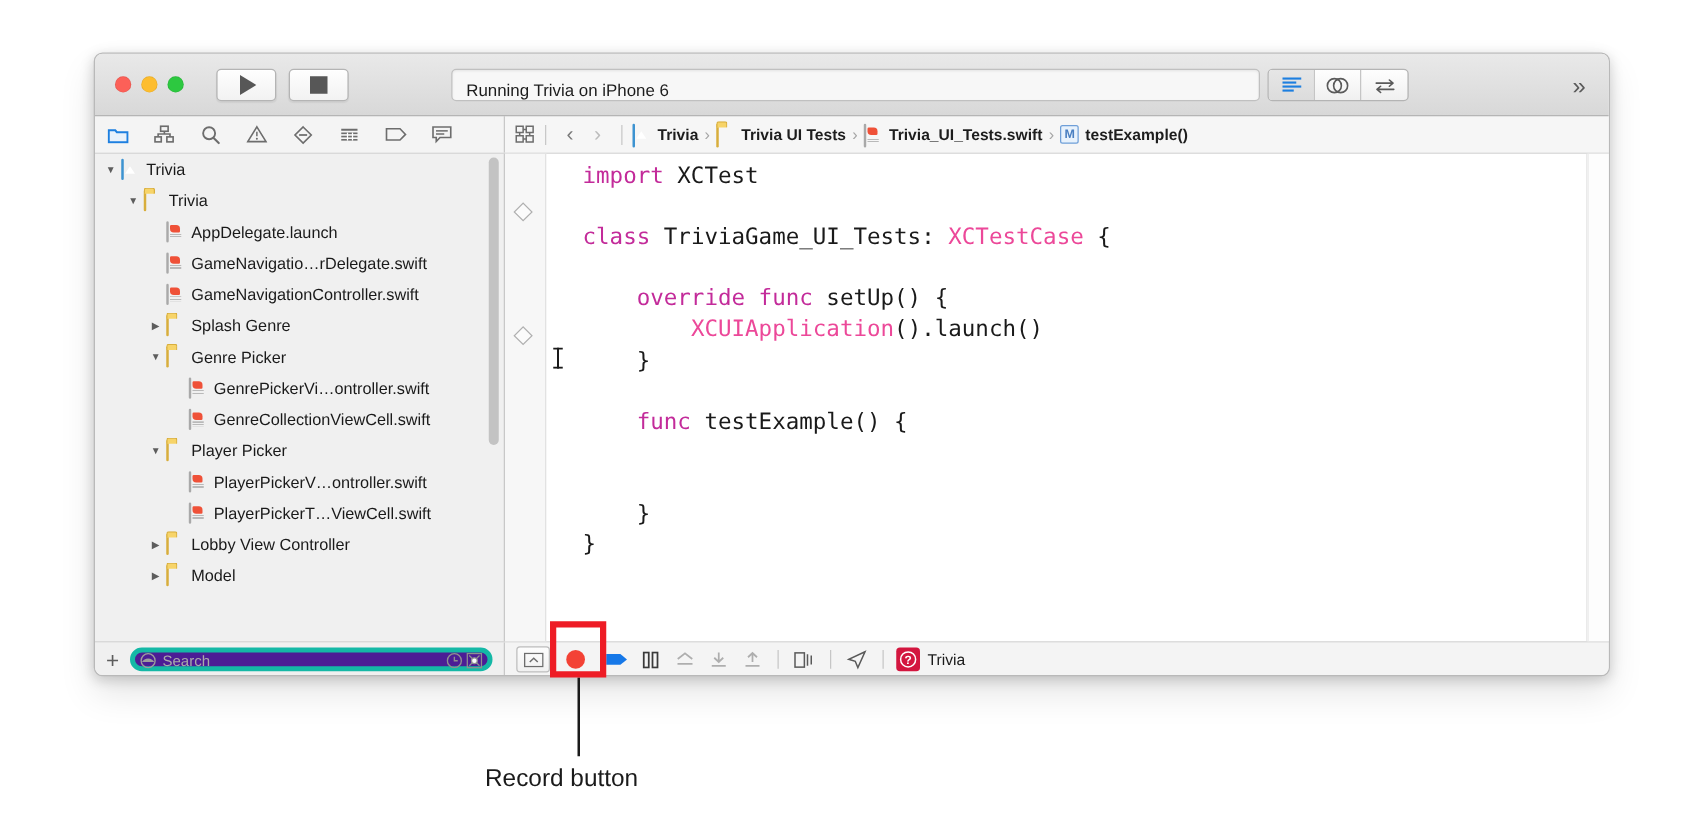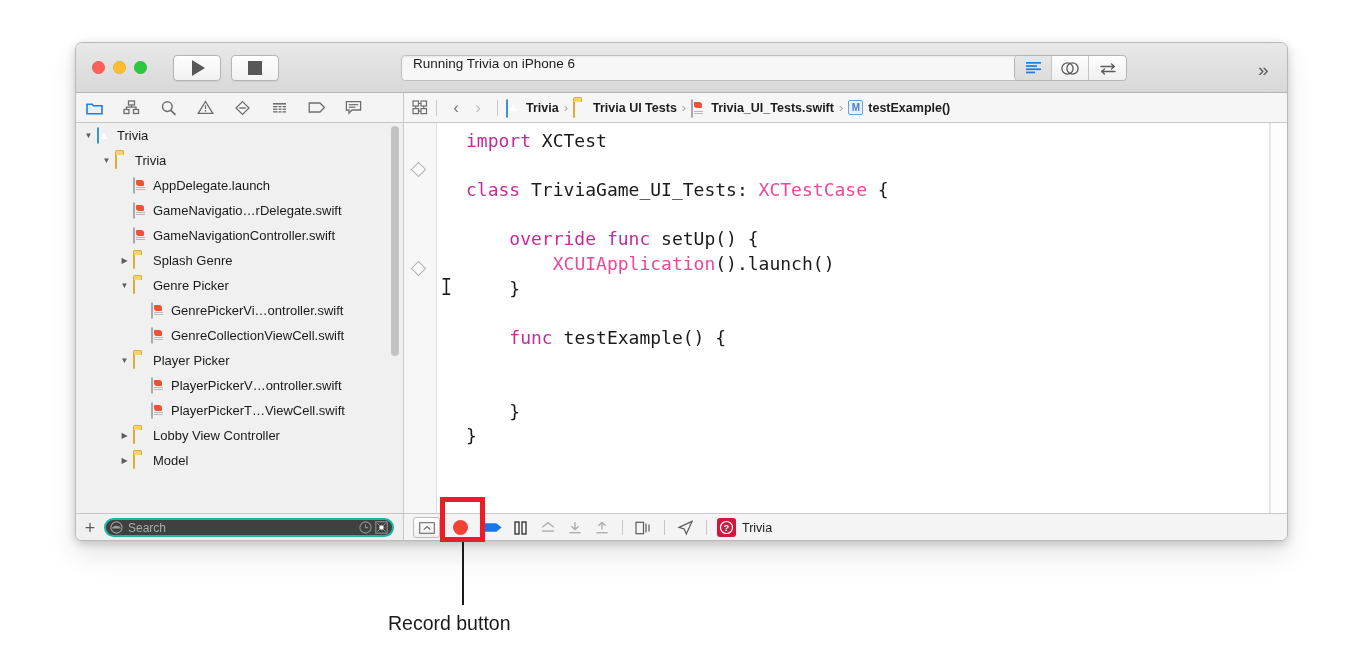--- a/index.html
+++ b/index.html
@@ -49,21 +49,21 @@
     margin-left: 3px;
   }
   .stop-sq { width: 14px; height: 14px; background: #575757; }
 
   #scheme-field {
     position: absolute; left: 285px; top: 12px;
     width: 647px; height: 26px;
     background: #f7f7f7;
     border: 1px solid #c0c0c0; border-radius: 4px;
     box-shadow: inset 0 1px 2px rgba(0,0,0,0.07);
-    display: flex; align-items: flex-start; margin-left: 40px;
+    display: flex; align-items: flex-end;
   }
   #scheme-text { font-size: 13.5px; color: #1c1c1c; margin-left: 11px; }
 
   #right-group {
     position: absolute; left: 938px; top: 12px;
     display: flex; height: 26px;
     border: 1px solid #b4b4b4; border-radius: 4px; overflow: hidden;
     background: linear-gradient(to bottom,#fefefe,#f0f0f0);
   }
   .seg {
@@ -211,22 +211,22 @@
   
   #bottom { display: flex; height: 28px; border-top: 1px solid #c8c8c8; }
   #filter-bar {
     width: 328px; min-width: 328px; background: #f0f0f0;
     border-right: 1px solid #c8c8c8;
     display: flex; align-items: center;
   }
   #plus-btn { width: 28px; text-align: center; font-size: 18px; color: #5d5d5d; line-height: 1; }
   #search-field {
     flex: 1; margin-right: 9px; height: 19px;
-    background: #404040; border: 2px solid #14b8a6; border-radius: 10px;
-    display: flex; align-items: center; padding: 0 4px;
+    background: #4c1d95; border: 4px solid #14b8a6; border-radius: 10px;
+    display: flex; align-items: flex-start; padding: 0 4px;
   }
   #search-ph { flex: 1; font-size: 12px; color: #aaaaaa; margin-left: 5px; }
 
   #debug-bar {
     flex: 1; background: #f4f4f4;
     display: flex; align-items: center; padding-left: 9px; gap: 0;
   }
   .db-btn { width: 27px; height: 21px; display: flex; align-items: center; justify-content: center; }
   .db-sep { width: 1px; height: 15px; background: #c6c6c6; margin: 0 7px; }
   #record-wrap { position: relative; width: 40px; display: flex; align-items: center; justify-content: center; }

